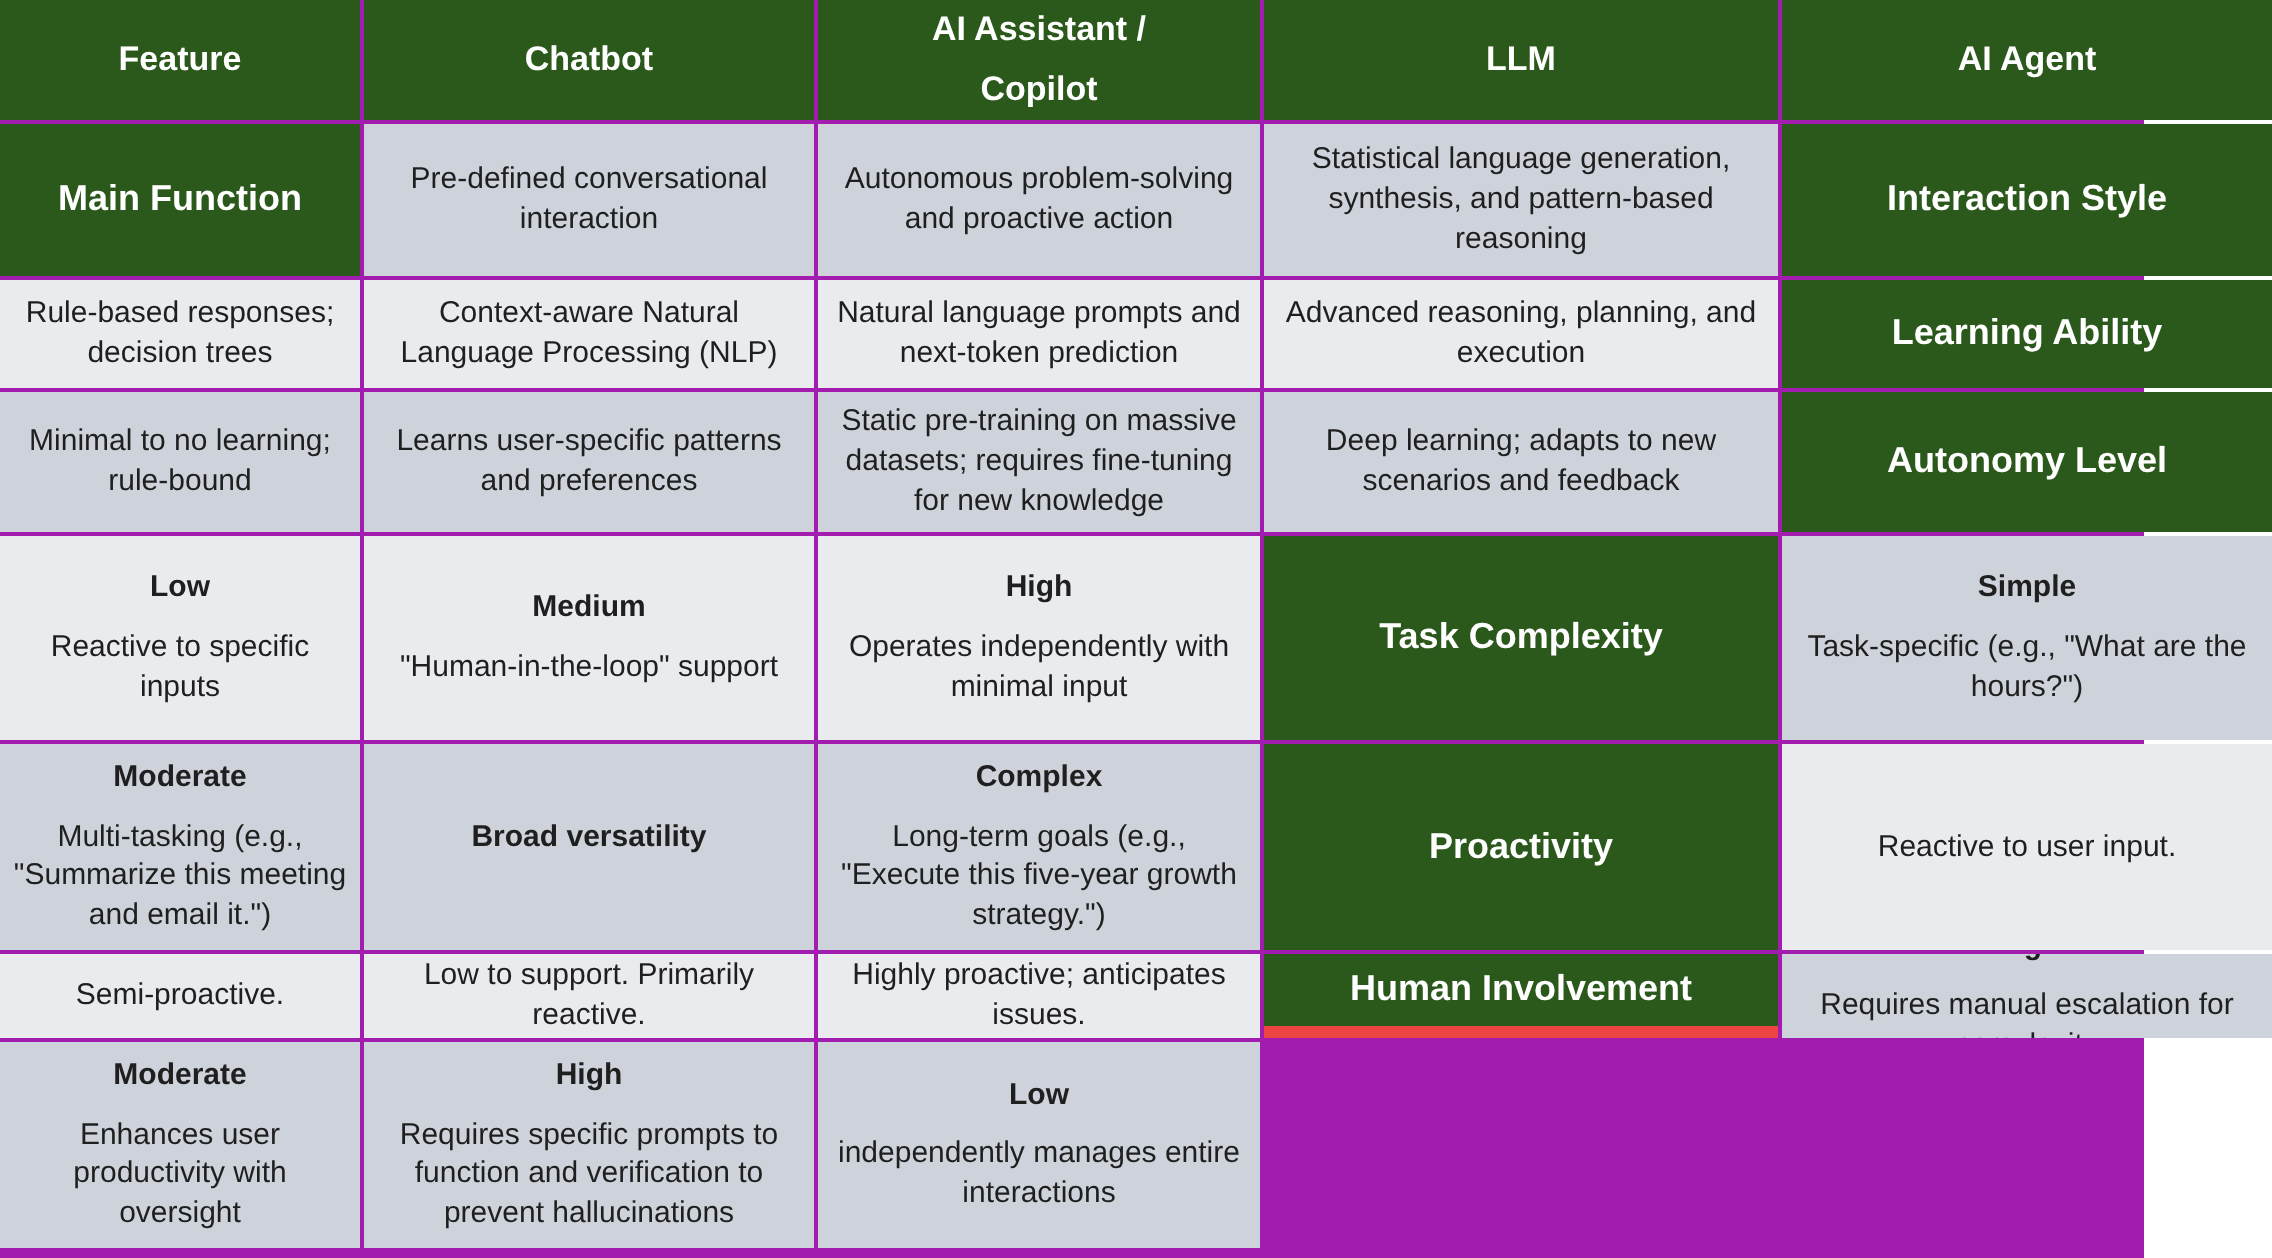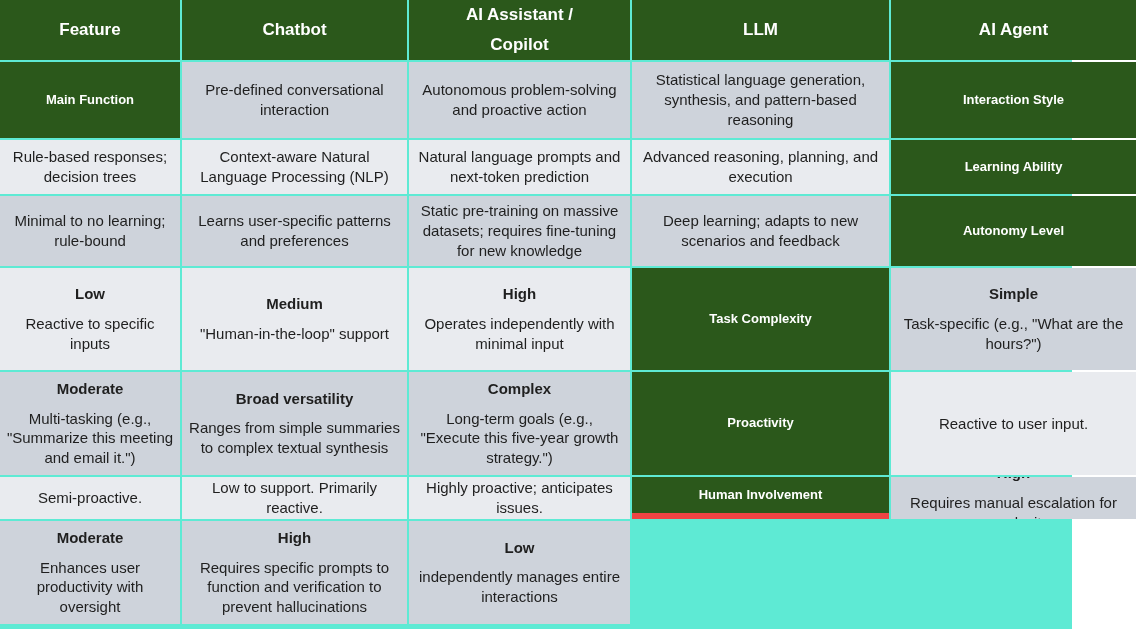--- a/index.html
+++ b/index.html
@@ -2,21 +2,21 @@
 <html><head>
 <meta charset="utf-8">
 <style>
   * { box-sizing: border-box; margin: 0; padding: 0; }
   html, body {
     width: 1136px; height: 629px;
     background: #ffffff;
     font-family: "Liberation Sans", sans-serif;
     overflow: hidden;
   }
-  .page { position: relative; width: 1072px; height: 629px; background: #5eead4; }
+  .page { position: relative; width: 1072px; height: 629px; background: #a21caf; }
   .grid {
     display: grid;
     grid-template-columns: 180px 225px 221px 257px 245px;
     grid-template-rows: 60px 76px 54px 70px 102px 103px 42px 103px;
     gap: 2px;
     width: 1136px;
   }
   .cell {
     display: flex;
     flex-direction: column;
@@ -32,21 +32,21 @@
     color: #ffffff;
     font-weight: bold;
     font-size: 17px;
     line-height: 1.75;
     white-space: pre-line;
   }
   .feat {
     background: #2b581b;
     color: #ffffff;
     font-weight: bold;
-    font-size: 13px;
+    font-size: 18px;
     line-height: 1.3;
   }
   .feat-last { border-bottom: 6px solid #ef4444; }
   .dark  { background: #ced3db; }
   .light { background: #e9ebef; align-items: center; }
   .lead  { font-weight: bold; font-size: 15px; line-height: 1.3; margin-bottom: 10px; }
   .lead:empty { display: none; }
   .desc  { font-size: 15px; line-height: 1.32; }
 </style>
 </head>
@@ -130,21 +130,20 @@
     <div class="cell dark">
       <div class="lead">Simple</div>
       <div class="desc">Task-specific (e.g., "What are the hours?")</div>
     </div>
     <div class="cell dark">
       <div class="lead">Moderate</div>
       <div class="desc">Multi-tasking (e.g., "Summarize this meeting and email it.")</div>
     </div>
     <div class="cell dark">
       <div class="lead">Broad versatility</div>
-      <div class="desc">Ranges from simple summaries to complex textual synthesis</div>
     </div>
     <div class="cell dark">
       <div class="lead">Complex</div>
       <div class="desc">Long-term goals (e.g., "Execute this five-year growth strategy.")</div>
     </div>
 
     <div class="cell feat">Proactivity</div>
     <div class="cell light">
 
       <div class="desc">Reactive to user input.</div>

